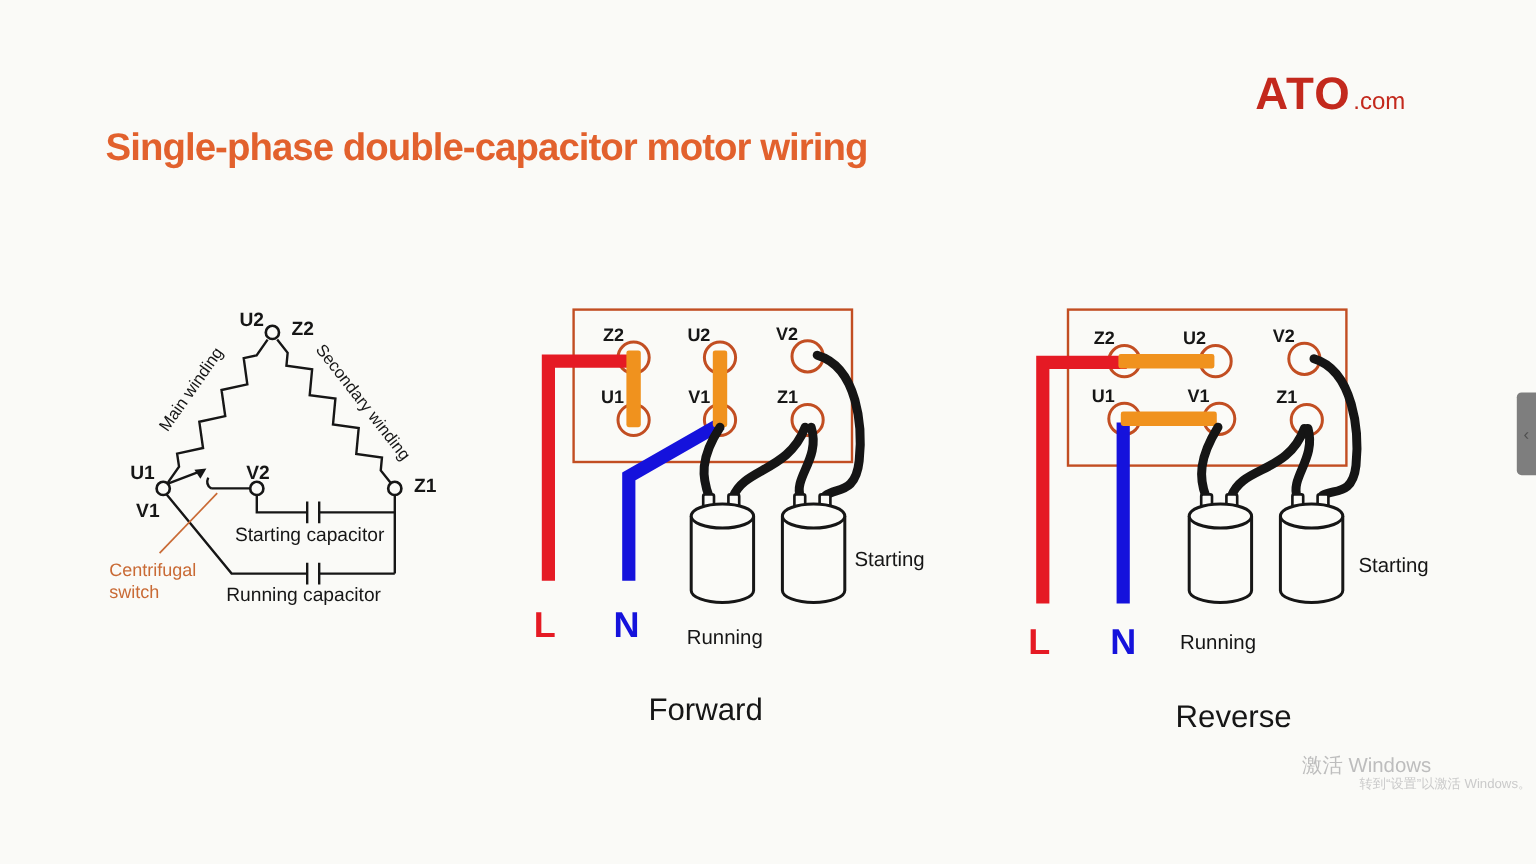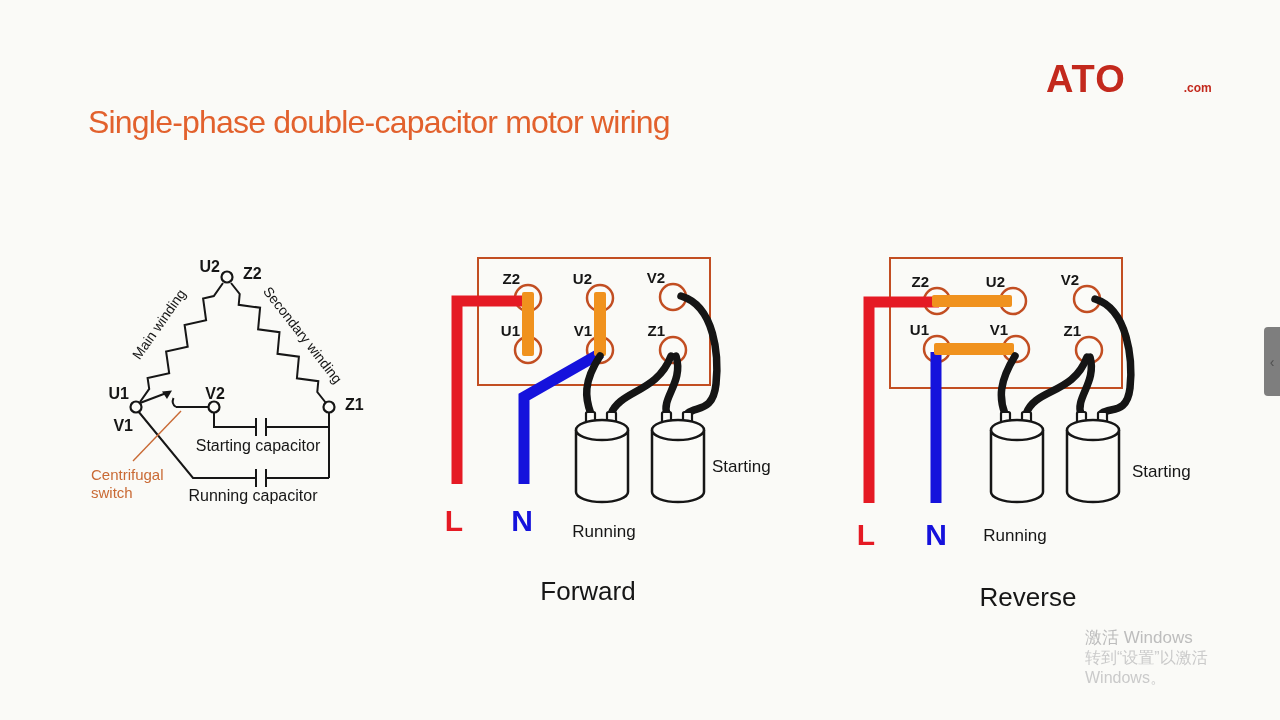--- a/index.html
+++ b/index.html
@@ -3,26 +3,26 @@
 <meta charset="utf-8">
 <style>
   html,body{margin:0;padding:0;}
   body{
     width:1280px;height:720px;position:relative;overflow:hidden;
     background:#FAFAF7;
     font-family:"Liberation Sans","DejaVu Sans",sans-serif;
   }
   .abs{position:absolute;}
   #title{
-    left:88px;top:104px;font-size:32px;font-weight:normal;letter-spacing:-0.8px;
+    left:88px;top:104px;font-size:32px;font-weight:bold;letter-spacing:-0.8px;
     color:#E2612D;white-space:nowrap;
   }
-  #logo{left:1046px;top:58px;display:flex;align-items:baseline;color:#C3291D;gap:46px;}
+  #logo{left:1046px;top:58px;display:flex;align-items:baseline;color:#C3291D;}
   #logo .main{font-size:38px;font-weight:bold;letter-spacing:1px;}
-  #logo .suffix{font-size:12px;font-weight:bold;margin-left:12px;}
+  #logo .suffix{font-size:20px;font-weight:normal;margin-left:2px;}
   svg text{font-family:"Liberation Sans","DejaVu Sans",sans-serif;fill:#161616;}
   text.term{font-size:15px;font-weight:bold;}
   text.node{font-size:16px;font-weight:bold;}
   text.cap{font-size:16px;}
   text.wind{font-size:14px;}
   text.lead-l{font-size:30px;font-weight:bold;fill:#E51A24;}
   text.lead-n{font-size:30px;font-weight:bold;fill:#1512DC;}
   text.capname{font-size:17px;}
   text.caption{font-size:26px;}
   text.centri{font-size:15px;fill:#C96A35;}
@@ -31,21 +31,21 @@
   .redwire{stroke:#E51A24;stroke-width:11;fill:none;}
   .bluewire{stroke:#1512DC;stroke-width:11;fill:none;}
   .jumper{fill:#F0921E;}
   .termcirc{fill:#FBFBF8;stroke:#C24E22;stroke-width:2.5;}
   .boxline{fill:none;stroke:#C24E22;stroke-width:2;}
   .nodecirc{fill:#FBFBF8;stroke:#161616;stroke-width:2.2;}
   .capbody{fill:#FBFBF8;stroke:#161616;stroke-width:2.5;}
   .capterm{fill:#FBFBF8;stroke:#161616;stroke-width:2.2;}
   #watermark{left:1085px;top:627px;color:#BDBDBD;line-height:1.25;}
   #watermark .l1{font-size:17px;}
-  #watermark .l2{font-size:16px;color:#CACACA;}
+  #watermark .l2{font-size:11px;color:#CACACA;margin-left:48px;}
   #side-handle{
     left:1264px;top:327px;width:16px;height:69px;background:#7E7E7E;
     border-radius:4px 0 0 4px;display:flex;align-items:center;justify-content:center;
     color:#4F4F4F;font-size:14px;cursor:pointer;
   }
 </style>
 </head>
 <body>
 
 <div id="title" class="abs">Single-phase double-capacitor motor wiring</div>

